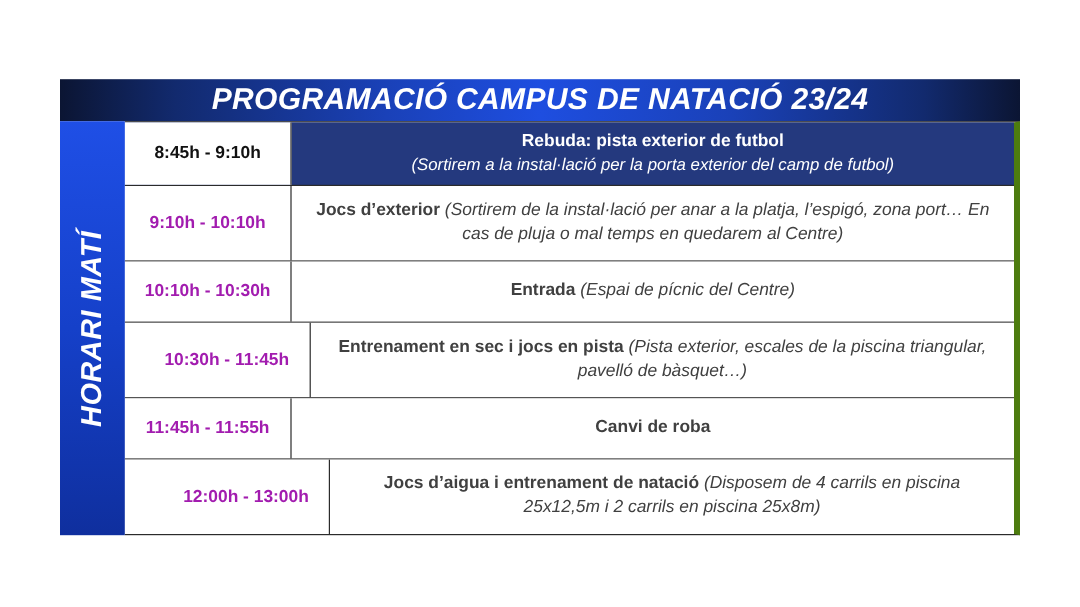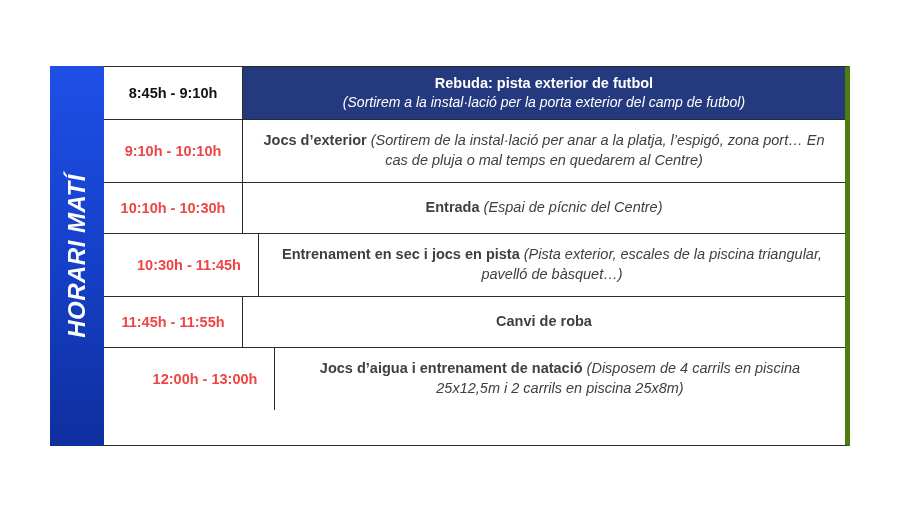--- a/index.html
+++ b/index.html
@@ -94,21 +94,21 @@
   .row.plain { background: #ffffff; }
 
   .cell-time {
     width: 138px;
     border-right: 1px solid #2b2b2b;
     display: flex;
     align-items: center;
     justify-content: center;
     font-size: 14.5px;
     font-weight: bold;
-    color: #ef4444;
+    color: #a21caf;
     flex: none;
   }
   .row.highlight .cell-time {
     color: #ffffff;
     background: #ffffff;
     color: #111111;
   }
 
   .cell-desc {
     flex: 1;
@@ -133,20 +133,23 @@
   .row-3 { height: 50px; }
   .row-4 { height: 62px; padding-left: 16px; }
   .row-5 { height: 50px; }
   .row-6 { height: 62px; padding-left: 32px; }
 </style>
 </head>
 <body>
 
 <div class="poster">
 
+  <div class="title-bar">
+    <div class="title-text">PROGRAMACIÓ CAMPUS DE NATACIÓ 23/24</div>
+  </div>
 
   <div class="body-row">
 
     <div class="side-label">
       <span>HORARI MATÍ</span>
     </div>
 
     <div class="table">
 
       <div class="row highlight row-1">

